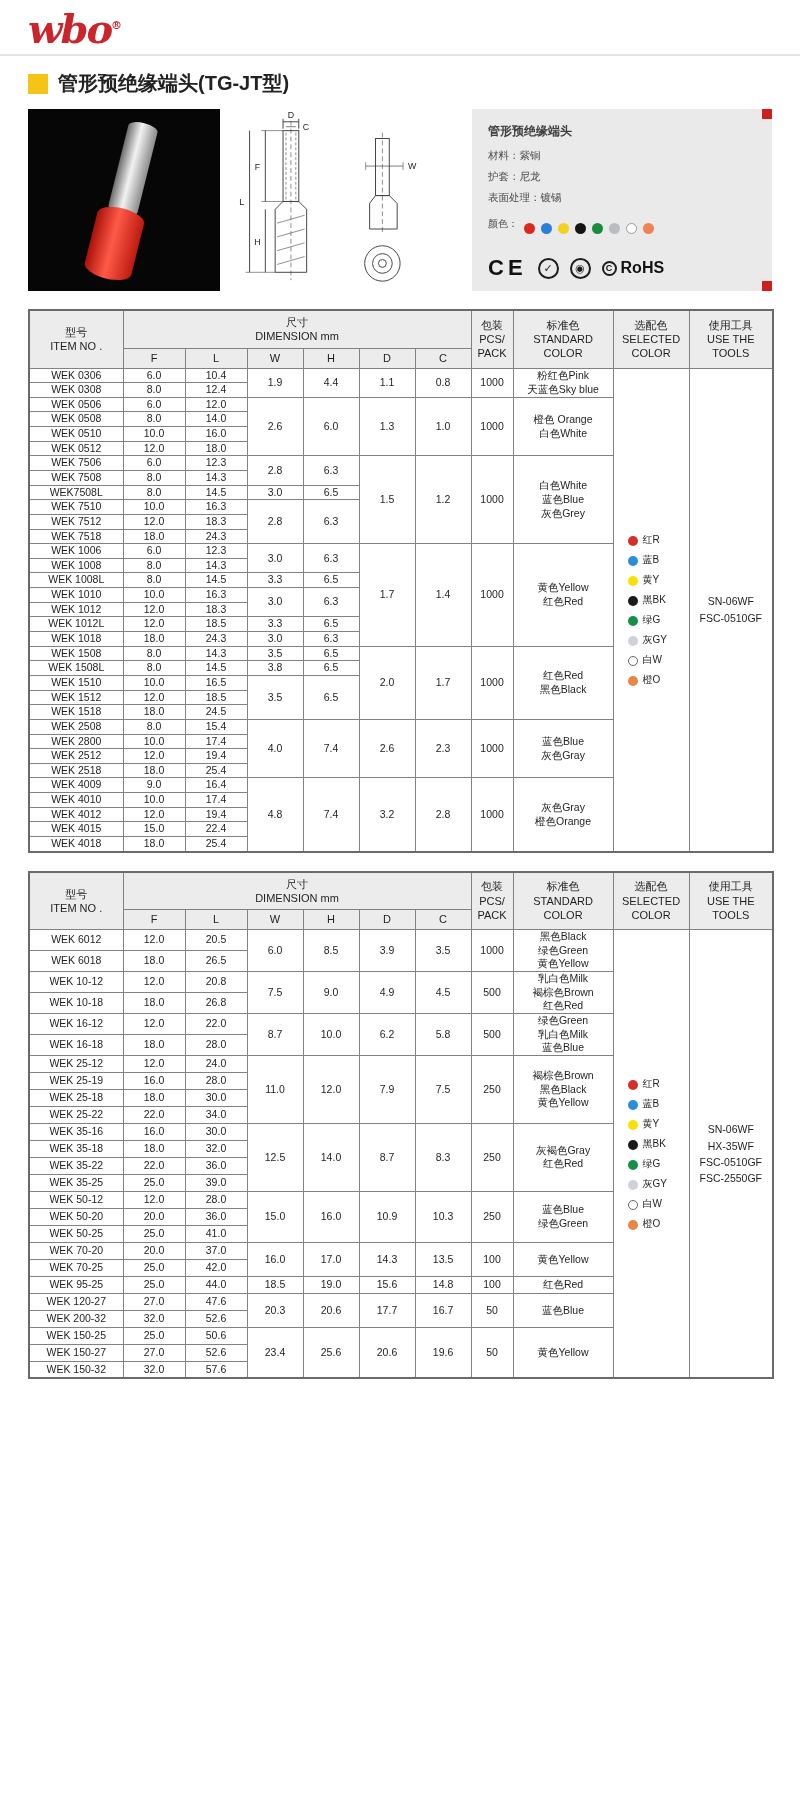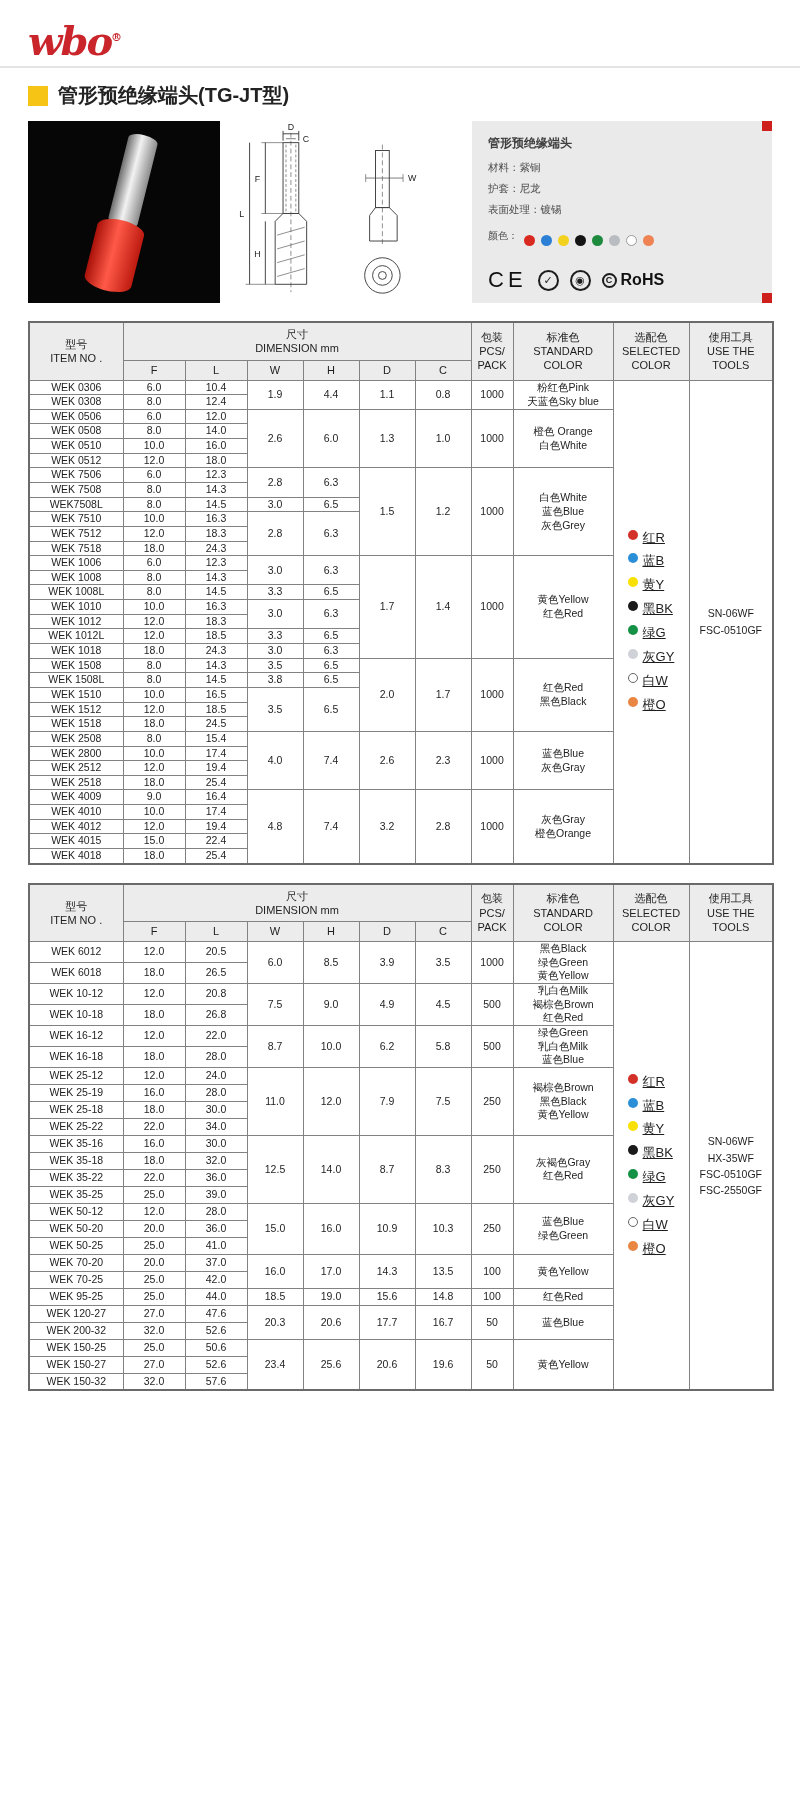--- a/index.html
+++ b/index.html
@@ -1,19 +1,19 @@
 <!DOCTYPE html>
 <html><head>
 <meta charset="utf-8">
 <style>
   *{box-sizing:border-box;}
   html,body{margin:0;padding:0;}
   body{width:800px;height:1820px;background:#fff;color:#1c1c1c;
        font-family:"Liberation Sans","DejaVu Sans",sans-serif;}
-  .header{display:flex;align-items:flex-end;gap:38px;padding:22px 28px 6px;border-bottom:2px solid #e4e4e4;}
+  .header{display:flex;align-items:flex-end;gap:38px;padding:10px 28px 6px;border-bottom:2px solid #e4e4e4;}
   .logo{color:#c9252b;font-family:"DejaVu Serif",serif;font-style:italic;font-weight:700;
         font-size:40px;line-height:.95;letter-spacing:-2px;}
   .logo sup{font-size:11px;letter-spacing:0;font-style:normal;}
   .tagline{font-size:15px;font-weight:700;color:#3f3f3f;padding-bottom:9px;letter-spacing:1px;}
   .titlerow{display:flex;align-items:center;gap:10px;margin:14px 28px 0;}
   .sq{width:20px;height:20px;background:#f6c414;flex:none;}
   .ptitle{font-size:20px;font-weight:700;color:#222;}
   .prod{display:flex;margin:12px 28px 0;height:182px;position:relative;}
   .photo{width:192px;height:182px;background:#060606;position:relative;overflow:hidden;flex:none;}
   .term{position:absolute;left:52px;top:12px;width:92px;height:160px;transform:rotate(14deg);}
@@ -22,39 +22,39 @@
   .sleeve{position:absolute;left:21px;top:88px;width:48px;height:72px;
         background:linear-gradient(90deg,#a91109,#ff5a48 45%,#bd1a10);border-radius:24px/10px;}
   .diagram{flex:1;display:flex;align-items:center;justify-content:center;}
   .info{width:300px;height:182px;background:#eaeaea;padding:14px 16px 10px;position:relative;flex:none;}
   .iname{font-size:12px;font-weight:700;margin-bottom:9px;color:#404040;}
   .spec{font-size:10.5px;color:#4c4c4c;margin:7px 0;}
   .colors{display:flex;align-items:center;gap:6px;margin-top:9px;font-size:10px;color:#4c4c4c;}
   .sw{width:11px;height:11px;border-radius:50%;display:inline-block;flex:none;}
   .sww{border:1px solid #9a9a9a;}
   .certs{position:absolute;left:16px;bottom:10px;display:flex;align-items:center;gap:11px;}
-  .ce{font-size:22px;font-weight:400;letter-spacing:4px;color:#111;}
+  .ce{font-size:22px;font-weight:700;letter-spacing:4px;color:#111;}
   .badge{width:21px;height:21px;border:2px solid #1d1d1d;border-radius:50%;display:flex;
          align-items:center;justify-content:center;font-size:11px;font-weight:700;color:#1d1d1d;}
   .rohs{font-size:16px;font-weight:800;color:#111;display:flex;align-items:center;gap:4px;}
   .rohs .cmark{width:15px;height:15px;border:2px solid #1d1d1d;border-radius:50%;display:flex;
          align-items:center;justify-content:center;font-size:9px;font-weight:700;}
   .marker{position:absolute;right:0;width:10px;height:10px;background:#ce1f1d;}
   .m-top{top:0;} .m-bot{bottom:0;}
 
   .dtable{width:744px;margin:18px 28px 0;border-collapse:collapse;table-layout:fixed;border:2px solid #6a6a6a;}
   .dtable th,.dtable td{border:1px solid #828282;text-align:center;vertical-align:middle;
         padding:0 2px;font-size:10.5px;color:#1e1e1e;line-height:1.3;}
   .dtable thead th{background:#ececec;font-weight:400;font-size:11px;line-height:1.3;}
   .dtable thead tr:first-child th{height:38px;}
   .dtable thead tr:last-child th{height:20px;}
   .t1 tbody td{height:14px;}
   .t2 tbody td{height:17px;}
-  .selitem{display:flex;align-items:flex-start;gap:5px;justify-content:flex-start;
-        margin:7px 0 7px 12px;font-size:13px;white-space:nowrap;text-decoration:underline;}
+  .selitem{display:flex;align-items:flex-end;gap:5px;justify-content:flex-start;
+        margin:7px 0 7px 12px;font-size:10px;white-space:nowrap;}
   .dot{width:10px;height:10px;border-radius:50%;flex:none;}
   .dotw{border:1px solid #666;}
   .toolcell div{font-size:10.5px;line-height:1.55;white-space:nowrap;}
 </style>
 </head>
 <body>
 
 <div class="header">
   <div class="logo"><span>wbo</span><sup>®</sup></div>
 </div>

